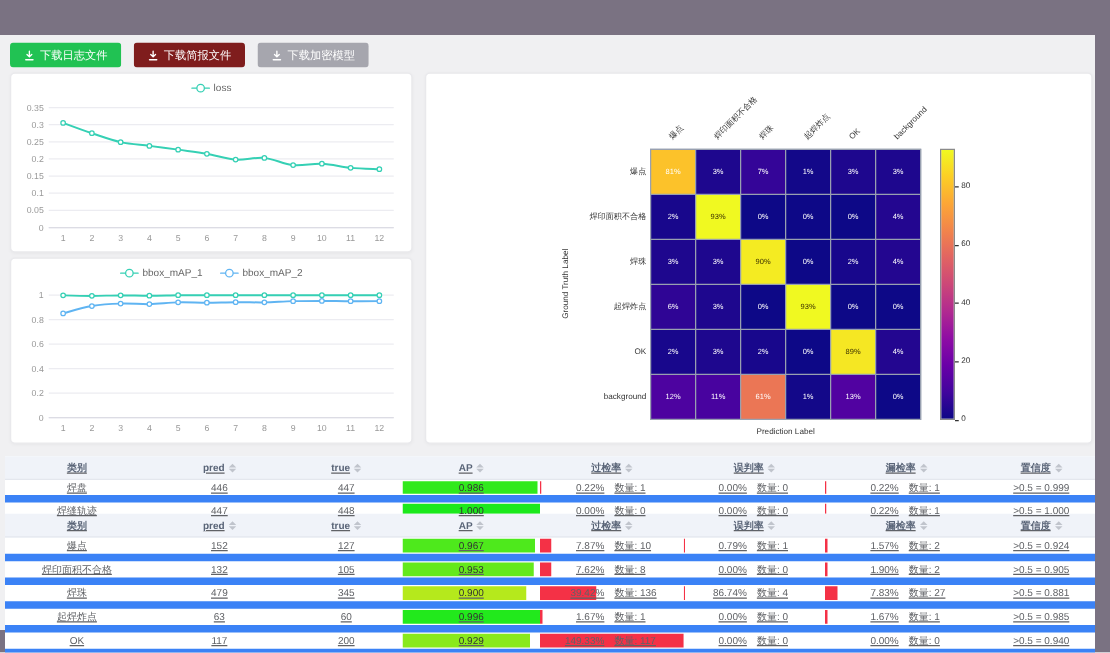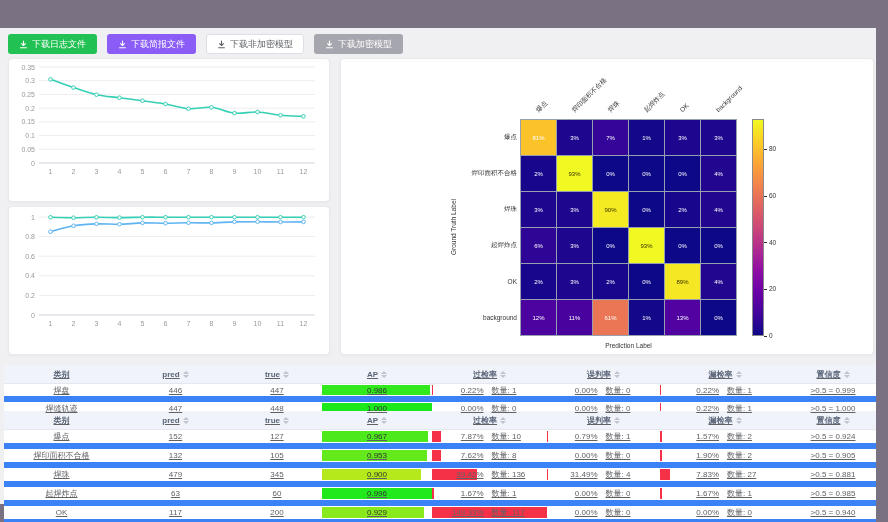--- a/index.html
+++ b/index.html
@@ -7,21 +7,21 @@
        font-family:"Liberation Sans","DejaVu Sans",sans-serif;}
   .frame{position:absolute;background:#7a7282;}
   #topbar{left:0;top:0;width:888px;height:28px;}
   #rightbar{left:876px;top:28px;width:12px;height:476px;}
   #bottombar{left:0;top:504px;width:888px;height:18px;}
 
   .toolbar{position:absolute;left:8px;top:34px;display:flex;gap:10px;}
   .btn{height:20px;display:inline-flex;align-items:center;gap:4px;padding:0 10px;border-radius:3px;
        font-size:9px;color:#fff;border:1px solid transparent;cursor:pointer;white-space:nowrap;}
   .btn.green{background:#21c253;}
-  .btn.orange{background:#8b5cf6;}
+  .btn.orange{background:#7f1d1d;}
   .btn.white{background:#fff;color:#606266;border-color:#dcdfe6;}
   .btn.gray{background:#a6a6ae;}
 
   .panel{position:absolute;background:#fff;border:1px solid #e9e9ec;border-radius:4px;
          box-shadow:0 1px 3px rgba(0,0,0,.04);box-sizing:border-box;}
   #panel-loss{left:8px;top:58px;width:322px;height:144px;}
   #panel-map{left:8px;top:206px;width:322px;height:149px;}
   #panel-cm{left:340px;top:58px;width:534px;height:297px;}
 
   .legend{display:flex;justify-content:center;align-items:center;gap:14px;height:16px;padding-top:3px;
@@ -83,35 +83,38 @@
         <path d="M4.5 1v4M2.6 3.6l1.9 1.9 1.9-1.9M1.6 7.8h5.8" stroke="currentColor" stroke-width="1.1" fill="none" stroke-linecap="round" stroke-linejoin="round"></path>
       </svg>
     <span>下载日志文件</span>
   </button>
   <button class="btn orange">
     <svg width="9" height="9" viewBox="0 0 9 9">
         <path d="M4.5 1v4M2.6 3.6l1.9 1.9 1.9-1.9M1.6 7.8h5.8" stroke="currentColor" stroke-width="1.1" fill="none" stroke-linecap="round" stroke-linejoin="round"></path>
       </svg>
     <span>下载简报文件</span>
   </button>
-  <button class="btn white">
-    <svg width="9" height="9" viewBox="0 0 9 9">
-        <path d="M4.5 1v4M2.6 3.6l1.9 1.9 1.9-1.9M1.6 7.8h5.8" stroke="currentColor" stroke-width="1.1" fill="none" stroke-linecap="round" stroke-linejoin="round"></path>
-      </svg>
-    <span>下载非加密模型</span>
-  </button>
   <button class="btn gray">
     <svg width="9" height="9" viewBox="0 0 9 9">
         <path d="M4.5 1v4M2.6 3.6l1.9 1.9 1.9-1.9M1.6 7.8h5.8" stroke="currentColor" stroke-width="1.1" fill="none" stroke-linecap="round" stroke-linejoin="round"></path>
       </svg>
     <span>下载加密模型</span>
   </button>
 </div>
 
 <div id="panel-loss" class="panel">
+  <div class="legend" id="loss-legend">
+      <div class="legend-item">
+        <div class="legend-ic">
+          <div class="ln" style="background: rgb(53, 208, 180);"></div>
+          <div class="dot" style="border-color: rgb(53, 208, 180);"></div>
+        </div>
+        <div>loss</div>
+      </div>
+    </div>
   <svg id="loss-svg" width="320" height="122">
       <line x1="30" y1="104" x2="306" y2="104" stroke="#ececf1" stroke-width="1"></line>
       <text x="26" y="106.5" text-anchor="end" font-size="7" fill="#999">0</text>
       <line x1="30" y1="90.28571428571428" x2="306" y2="90.28571428571428" stroke="#ececf1" stroke-width="1"></line>
       <text x="26" y="92.78571428571428" text-anchor="end" font-size="7" fill="#999">0.05</text>
       <line x1="30" y1="76.57142857142856" x2="306" y2="76.57142857142856" stroke="#ececf1" stroke-width="1"></line>
       <text x="26" y="79.07142857142856" text-anchor="end" font-size="7" fill="#999">0.1</text>
       <line x1="30" y1="62.857142857142854" x2="306" y2="62.857142857142854" stroke="#ececf1" stroke-width="1"></line>
       <text x="26" y="65.35714285714286" text-anchor="end" font-size="7" fill="#999">0.15</text>
       <line x1="30" y1="49.14285714285714" x2="306" y2="49.14285714285714" stroke="#ececf1" stroke-width="1"></line>
@@ -145,20 +148,36 @@
       <circle cx="179.5" cy="49.691428571428574" r="1.8" fill="#fff" stroke="#35d0b4" stroke-width="1"></circle>
       <circle cx="202.5" cy="48.31999999999999" r="1.8" fill="#fff" stroke="#35d0b4" stroke-width="1"></circle>
       <circle cx="225.5" cy="54.08" r="1.8" fill="#fff" stroke="#35d0b4" stroke-width="1"></circle>
       <circle cx="248.5" cy="52.98285714285714" r="1.8" fill="#fff" stroke="#35d0b4" stroke-width="1"></circle>
       <circle cx="271.5" cy="56.27428571428572" r="1.8" fill="#fff" stroke="#35d0b4" stroke-width="1"></circle>
       <circle cx="294.5" cy="57.37142857142857" r="1.8" fill="#fff" stroke="#35d0b4" stroke-width="1"></circle>
     </svg>
 </div>
 
 <div id="panel-map" class="panel">
+  <div class="legend" id="map-legend">
+      <div class="legend-item">
+        <div class="legend-ic">
+          <div class="ln" style="background: rgb(53, 208, 180);"></div>
+          <div class="dot" style="border-color: rgb(53, 208, 180);"></div>
+        </div>
+        <div>bbox_mAP_1</div>
+      </div>
+      <div class="legend-item">
+        <div class="legend-ic">
+          <div class="ln" style="background: rgb(95, 180, 242);"></div>
+          <div class="dot" style="border-color: rgb(95, 180, 242);"></div>
+        </div>
+        <div>bbox_mAP_2</div>
+      </div>
+    </div>
   <svg id="map-svg" width="320" height="126">
       <line x1="30" y1="108" x2="306" y2="108" stroke="#ececf1" stroke-width="1"></line>
       <text x="26" y="110.5" text-anchor="end" font-size="7" fill="#999">0</text>
       <line x1="30" y1="88.4" x2="306" y2="88.4" stroke="#ececf1" stroke-width="1"></line>
       <text x="26" y="90.9" text-anchor="end" font-size="7" fill="#999">0.2</text>
       <line x1="30" y1="68.8" x2="306" y2="68.8" stroke="#ececf1" stroke-width="1"></line>
       <text x="26" y="71.3" text-anchor="end" font-size="7" fill="#999">0.4</text>
       <line x1="30" y1="49.2" x2="306" y2="49.2" stroke="#ececf1" stroke-width="1"></line>
       <text x="26" y="51.7" text-anchor="end" font-size="7" fill="#999">0.6</text>
       <line x1="30" y1="29.599999999999994" x2="306" y2="29.599999999999994" stroke="#ececf1" stroke-width="1"></line>
@@ -530,21 +549,21 @@
         <div class="bar" style="width: 90%; background: rgb(181, 233, 28);"></div>
         <div class="txt" style="color: rgb(51, 51, 51);">0.900</div>
       </div>
       <div class="td rate">
         <div class="bar" style="background: rgb(244, 49, 70); width: 39.42%; min-width: 1px;"></div>
         <div class="pct">39.42%</div>
         <div class="cnt">数量: 136</div>
       </div>
       <div class="td rate">
         <div class="bar" style="background: rgb(244, 49, 70); width: 1.16%; min-width: 1px;"></div>
-        <div class="pct">31.49%</div>
+        <div class="pct">86.74%</div>
         <div class="cnt">数量: 4</div>
       </div>
       <div class="td rate">
         <div class="bar" style="background: rgb(244, 49, 70); width: 7.83%; min-width: 1px;"></div>
         <div class="pct">7.83%</div>
         <div class="cnt">数量: 27</div>
       </div>
       <div class="td">
         <div class="txt">&gt;0.5 = 0.881</div>
       </div>

